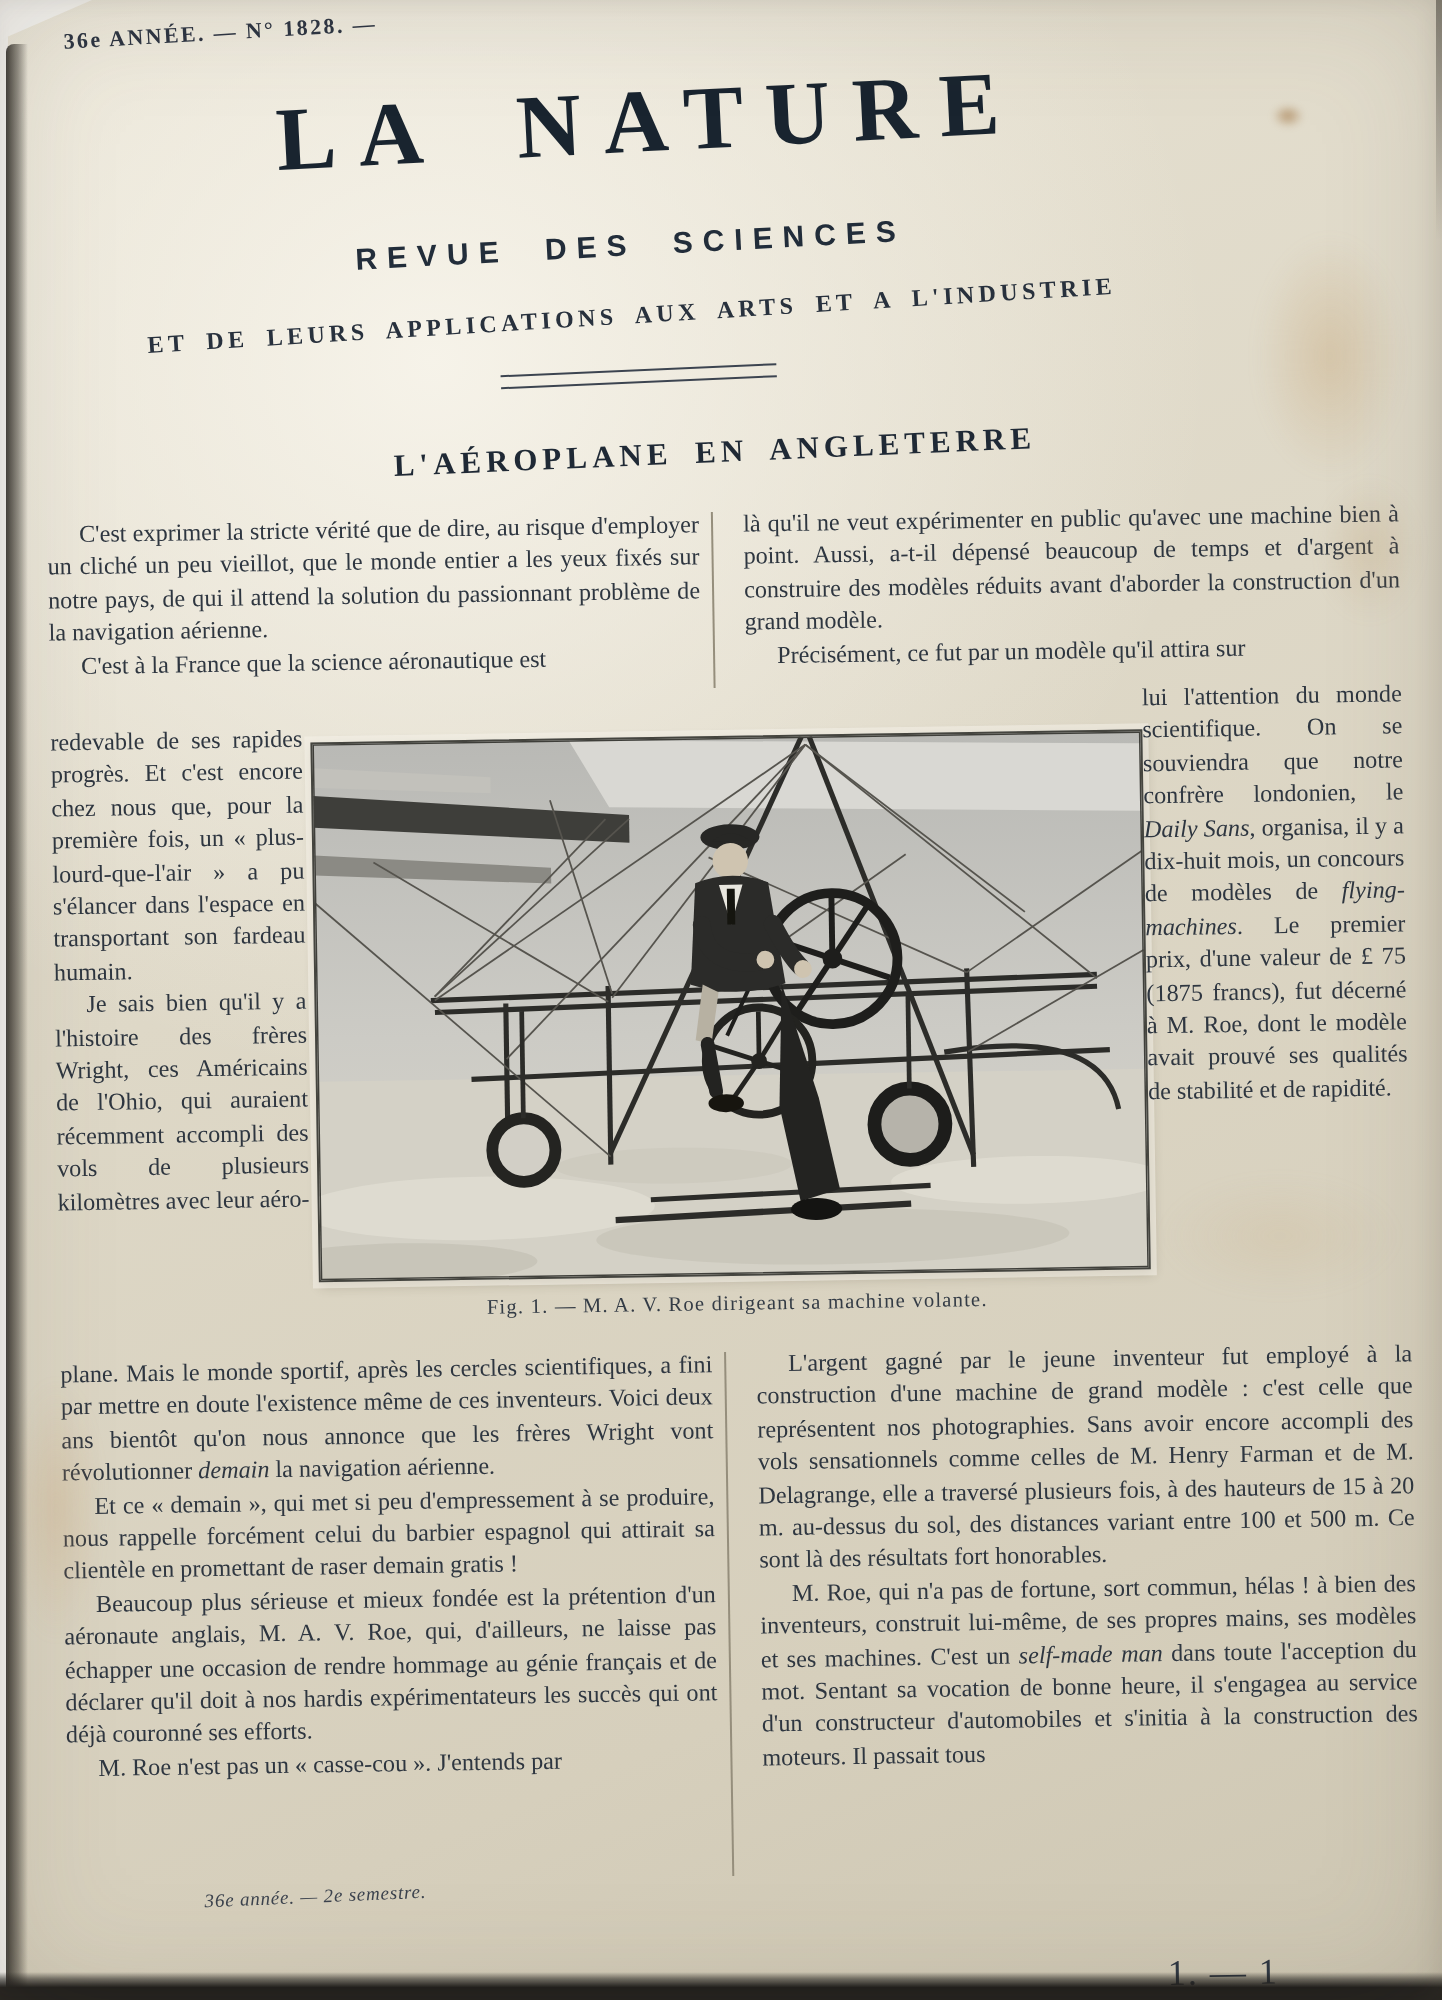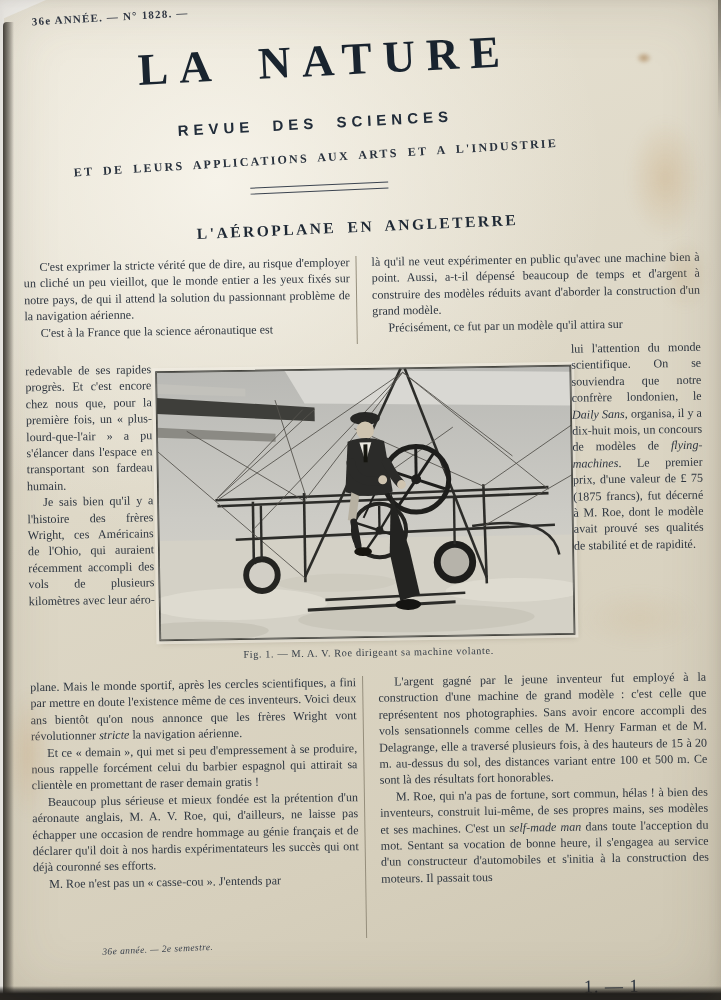--- a/index.html
+++ b/index.html
@@ -218,21 +218,21 @@
       </div>
 
       <div class="mid-r">
         <p><span>lui l'attention du monde scientifique. On se souviendra que notre confrère londonien, le </span><i>Daily Sans</i><span>, organisa, il y a dix-huit mois, un concours de modèles de </span><i>flying-machines</i><span>. Le premier prix, d'une valeur de £ 75 (1875 francs), fut décerné à M. Roe, dont le modèle avait prouvé ses qualités de stabilité et de rapidité.</span></p>
       </div>
     </div>
 
     <div class="band bot-band">
       <div class="colwrap">
         <div class="col-l">
-          <p><span>plane. Mais le monde sportif, après les cercles scientifiques, a fini par mettre en doute l'existence même de ces inventeurs. Voici deux ans bientôt qu'on nous annonce que les frères Wright vont révolutionner </span><i>stricte</i><span> la navigation aérienne.</span></p>
+          <p><span>plane. Mais le monde sportif, après les cercles scientifiques, a fini par mettre en doute l'existence même de ces inventeurs. Voici deux ans bientôt qu'on nous annonce que les frères Wright vont révolutionner </span><i>demain</i><span> la navigation aérienne.</span></p>
           <p class="ind">Et ce « demain », qui met si peu d'empressement à se produire, nous rappelle forcément celui du barbier espagnol qui attirait sa clientèle en promettant de raser demain gratis !</p>
           <p class="ind">Beaucoup plus sérieuse et mieux fondée est la prétention d'un aéronaute anglais, M. A. V. Roe, qui, d'ailleurs, ne laisse pas échapper une occasion de rendre hommage au génie français et de déclarer qu'il doit à nos hardis expérimentateurs les succès qui ont déjà couronné ses efforts.</p>
           <p class="ind">M. Roe n'est pas un « casse-cou ». J'entends par</p>
         </div>
         <div class="col-r">
           <p class="ind">L'argent gagné par le jeune inventeur fut employé à la construction d'une machine de grand modèle : c'est celle que représentent nos photographies. Sans avoir encore accompli des vols sensationnels comme celles de M. Henry Farman et de M. Delagrange, elle a traversé plusieurs fois, à des hauteurs de 15 à 20 m. au-dessus du sol, des distances variant entre 100 et 500 m. Ce sont là des résultats fort honorables.</p>
           <p class="ind"><span>M. Roe, qui n'a pas de fortune, sort commun, hélas ! à bien des inventeurs, construit lui-même, de ses propres mains, ses modèles et ses machines. C'est un </span><i>self-made man</i><span> dans toute l'acception du mot. Sentant sa vocation de bonne heure, il s'engagea au service d'un constructeur d'automobiles et s'initia à la construction des moteurs. Il passait tous</span></p>
         </div>
       </div>
     </div>

